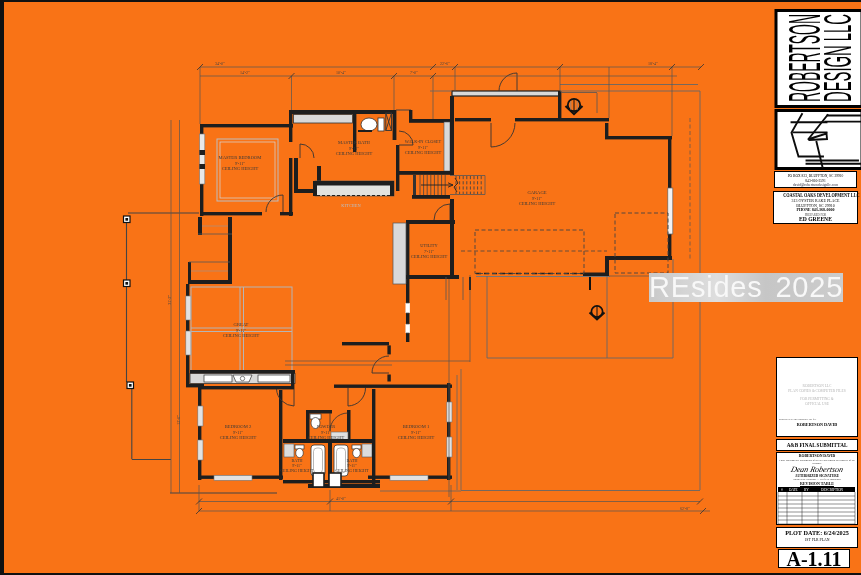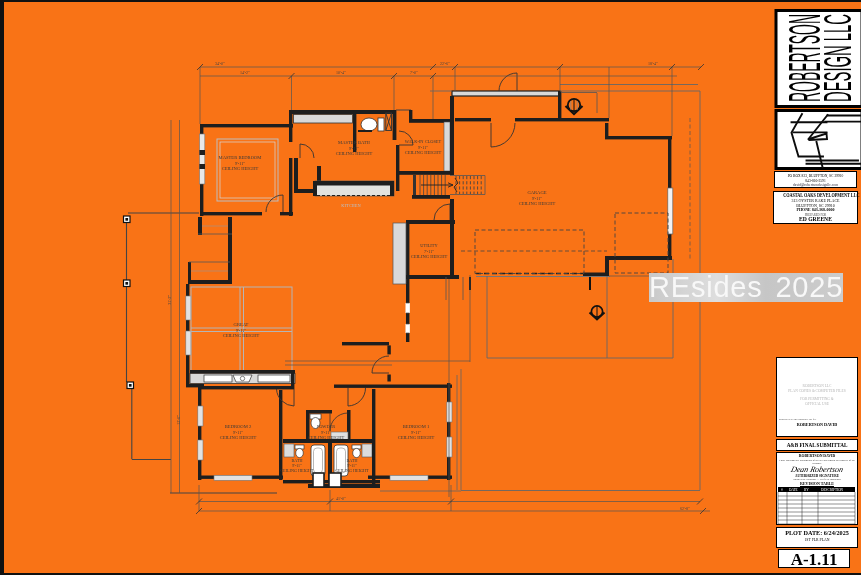--- a/index.html
+++ b/index.html
@@ -592,20 +592,20 @@
       <line x1="78" y1="5" x2="78" y2="37"></line>
     </g>
   </svg>
 </div>
 
 <div class="box serif" style="left:776px;top:527px;width:82px;height:21px;text-align:center;">
   <div style="font-size:6.2px;font-weight:bold;line-height:10px;">PLOT DATE: 6/24/2025</div>
   <div style="font-size:3.8px;line-height:5px;">1ST FLR PLAN</div>
 </div>
 
-<div class="box serif" style="left:778px;top:549px;width:72px;height:19px;text-align:center;font-size:17px;font-weight:bold;line-height:19px;">A-1.11</div>
+<div class="box serif" style="left:778px;top:549px;width:72px;height:19px;text-align:center;font-size:20px;font-weight:bold;line-height:19px;">A-1.11</div>
 
 <div class="abs" style="left:0;top:0;width:861px;height:2px;background:#111;"></div>
 
 <div class="abs" style="left:0;top:0;width:4px;height:575px;background:#111;"></div>
 
 <div class="abs" style="left:0;top:573px;width:861px;height:2px;background:#111;"></div>
 </div>
 
 </body></html>

